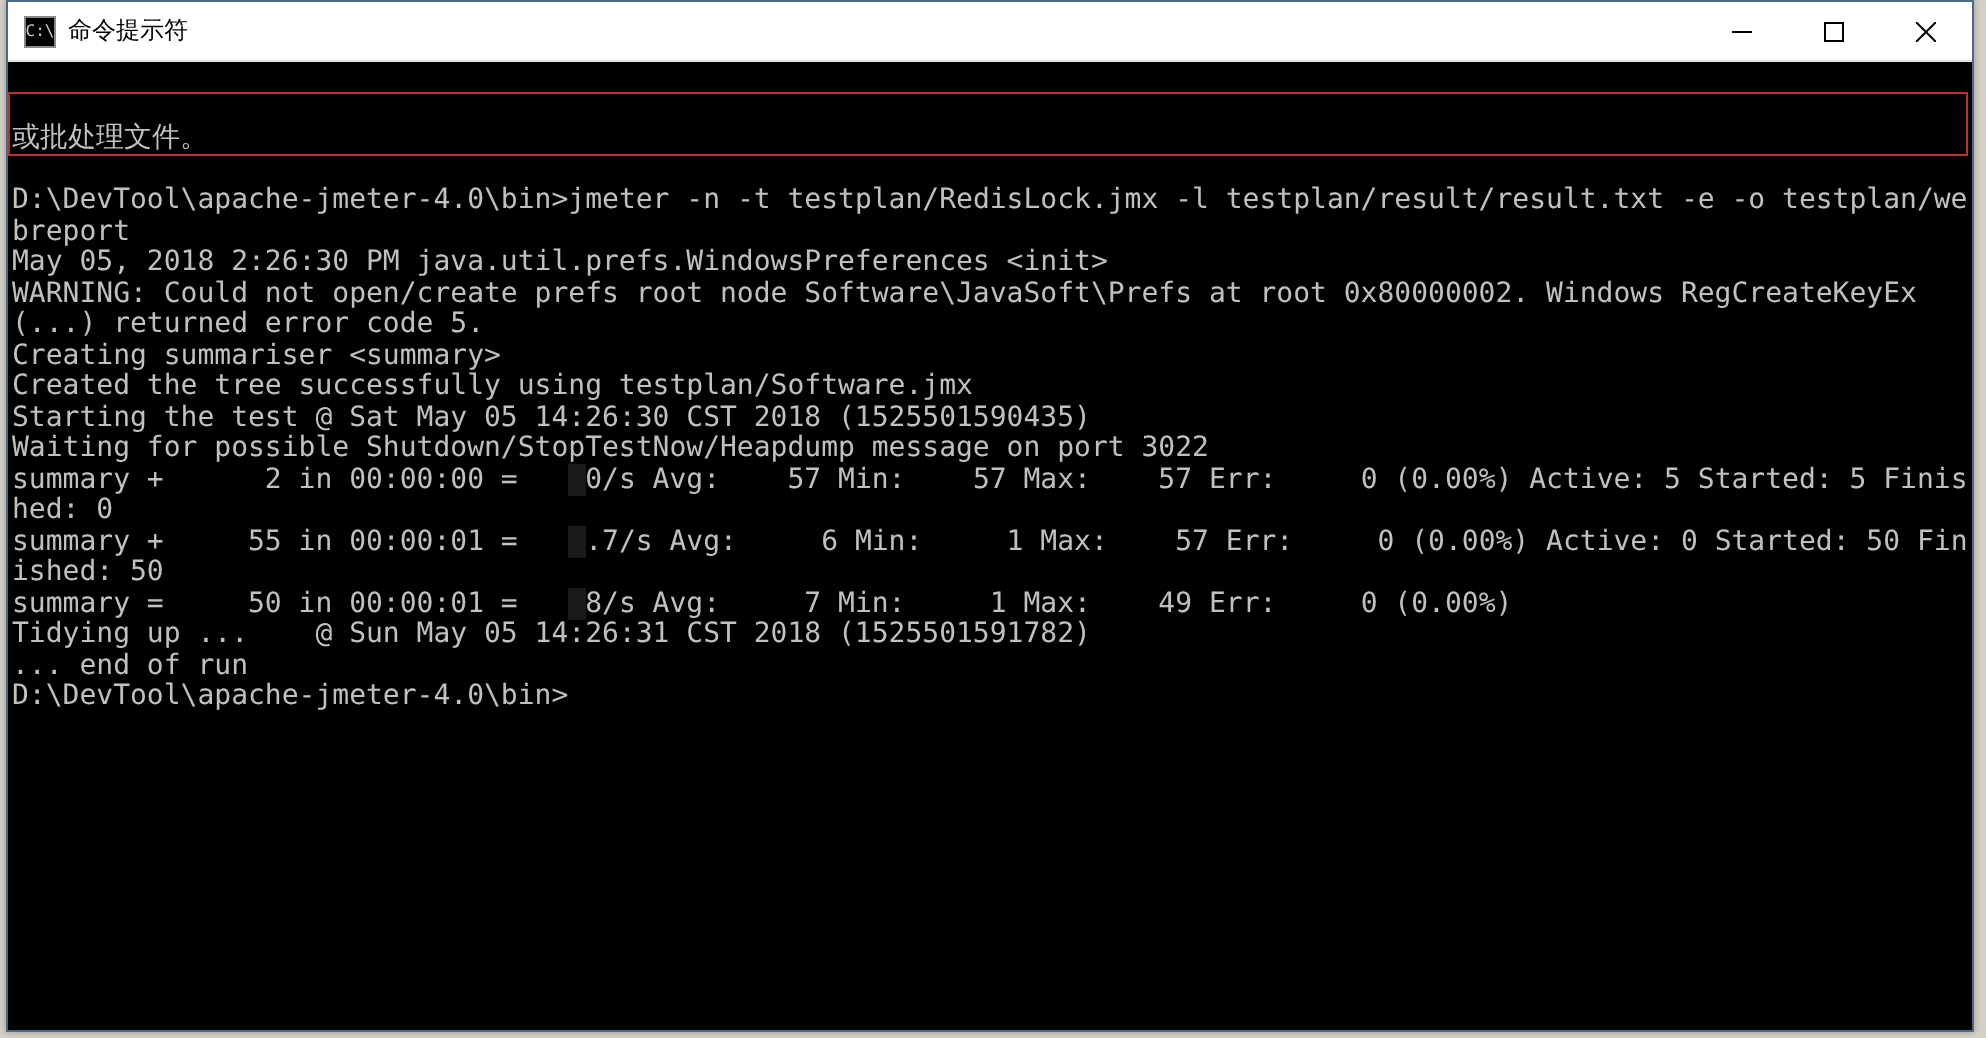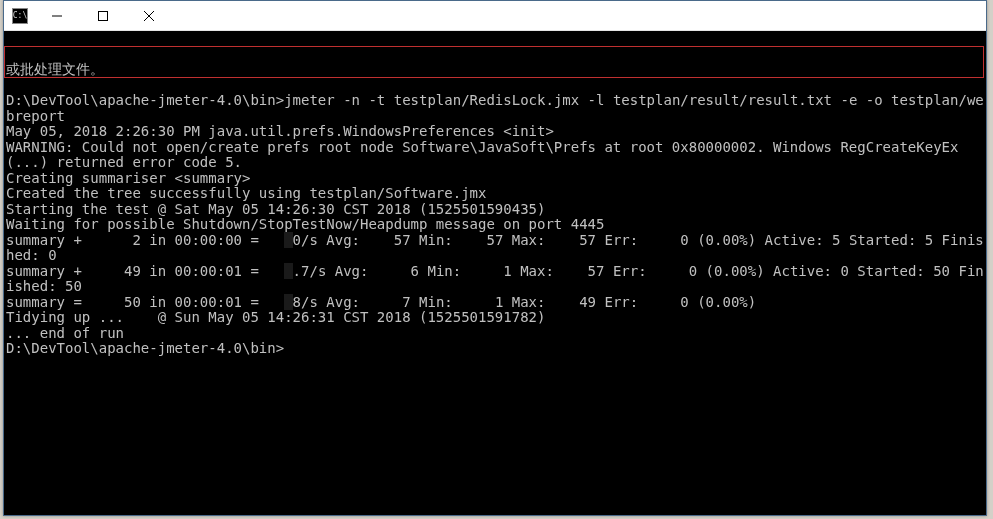--- a/index.html
+++ b/index.html
@@ -94,20 +94,21 @@
   height: 14px;
   vertical-align: text-bottom;
 }
 </style>
 </head>
 <body>
 
 <div class="window">
   <div class="title-bar">
     <div class="title-icon">C:\</div>
+    <div class="title-text">命令提示符</div>
     <div class="window-controls">
       <div class="win-btn">
         <svg viewBox="0 0 10 10">
             <line x1="0" y1="5" x2="10" y2="5" stroke="#000" stroke-width="1"></line>
           </svg>
       </div>
       <div class="win-btn">
         <svg viewBox="0 0 10 10">
             <rect x="0.5" y="0.5" width="9" height="9" fill="none" stroke="#000" stroke-width="1"></rect>
           </svg>
@@ -124,21 +125,21 @@
   <div class="terminal">
     <div class="highlight-box"></div>
 <span class="term-line">或批处理文件。</span>
 <span class="term-line"></span>
 <span><span>D:\DevTool\apache-jmeter-4.0\bin&gt;</span><span>jmeter -n -t testplan/RedisLock.jmx -l testplan/result/result.txt -e -o testplan/webreport</span></span>
 <span class="term-line">May 05, 2018 2:26:30 PM java.util.prefs.WindowsPreferences &lt;init&gt;</span>
 <span>WARNING: Could not open/create prefs root node Software\JavaSoft\Prefs at root 0x80000002. Windows RegCreateKeyEx(...) returned error code 5.</span>
 <span class="term-line">Creating summariser &lt;summary&gt;</span>
 <span class="term-line">Created the tree successfully using testplan/Software.jmx</span>
 <span class="term-line">Starting the test @ Sat May 05 14:26:30 CST 2018 (1525501590435)</span>
-<span class="term-line">Waiting for possible Shutdown/StopTestNow/Heapdump message on port 4445</span>
+<span class="term-line">Waiting for possible Shutdown/StopTestNow/Heapdump message on port 3022</span>
 <span><span>summary +      2 in 00:00:00 =   </span><span class="redact"> </span><span>0/s Avg:    57 Min:    57 Max:    57 Err:     0 (0.00%) Active: 5 Started: 5 Finished: 0</span></span>
-<span><span>summary +     49 in 00:00:01 =   </span><span class="redact"> </span><span>.7/s Avg:     6 Min:     1 Max:    57 Err:     0 (0.00%) Active: 0 Started: 50 Finished: 50</span></span>
+<span><span>summary +     55 in 00:00:01 =   </span><span class="redact"> </span><span>.7/s Avg:     6 Min:     1 Max:    57 Err:     0 (0.00%) Active: 0 Started: 50 Finished: 50</span></span>
 <span><span>summary =     50 in 00:00:01 =   </span><span class="redact"> </span><span>8/s Avg:     7 Min:     1 Max:    49 Err:     0 (0.00%)</span></span>
 <span class="term-line">Tidying up ...    @ Sun May 05 14:26:31 CST 2018 (1525501591782)</span>
 <span class="term-line">... end of run</span>
 <span class="term-line"><span>D:\DevTool\apache-jmeter-4.0\bin&gt;</span><span class="cursor"></span></span>
   </div>
 </div>
 
 </body></html>

